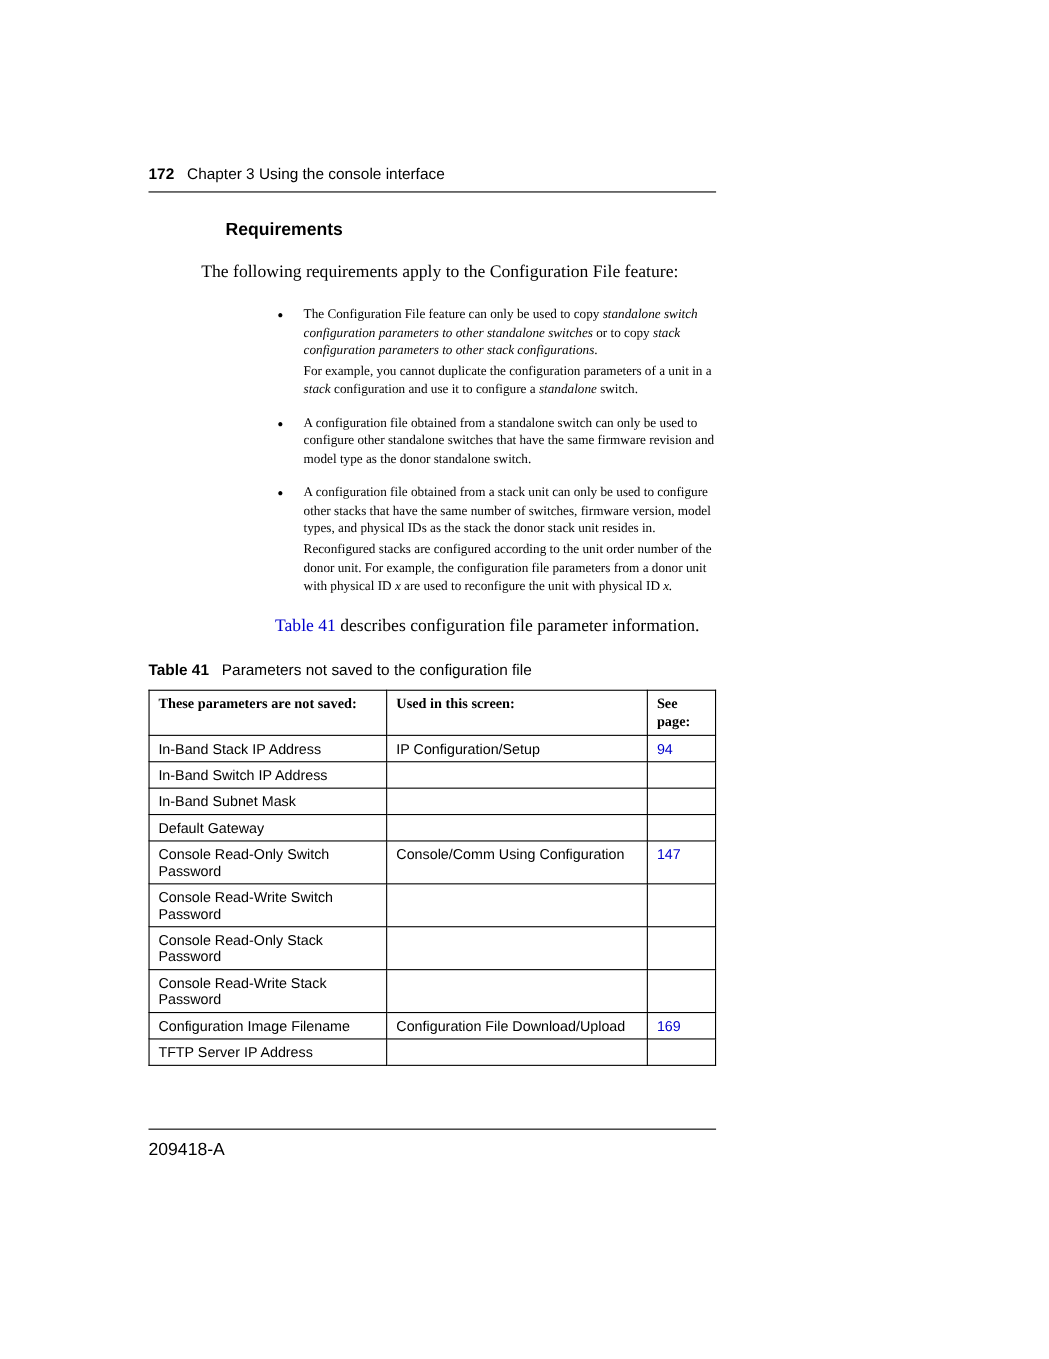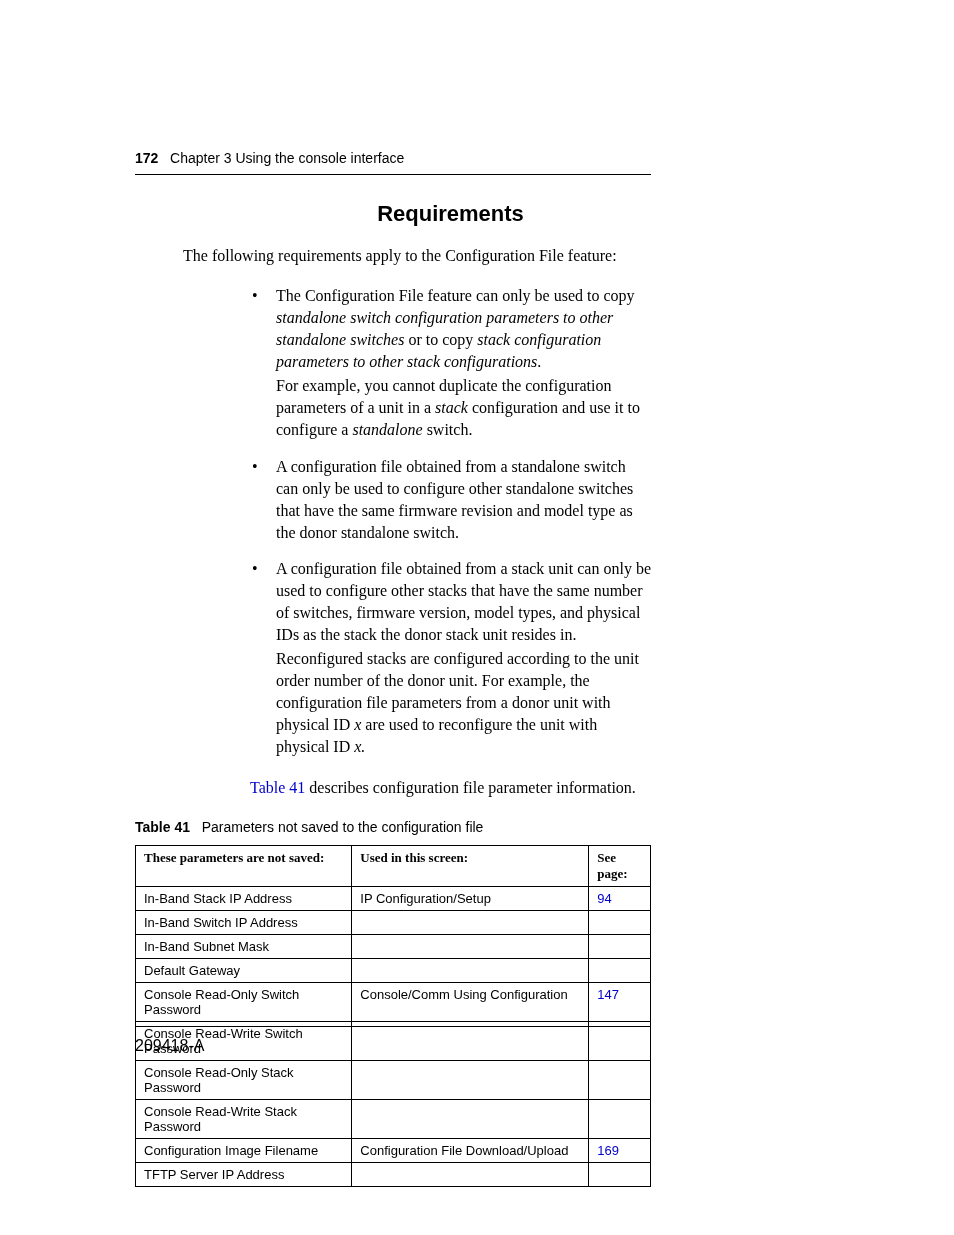--- a/index.html
+++ b/index.html
@@ -21,40 +21,39 @@
     font-size: 14px;
     padding-bottom: 8px;
     border-bottom: 1.5px solid #000;
   }
   .header .pg {
     font-weight: bold;
   }
   .section-heading {
     font-family: Arial, Helvetica, sans-serif;
     font-weight: bold;
-    font-size: 22px;
+    font-size: 16px;
     margin-top: 26px;
-    margin-left: 115px;
+    margin-left: 70px;
     margin-bottom: 20px;
-    text-align: center;
   }
   .intro {
     font-size: 16px;
     margin-left: 48px;
     margin-bottom: 20px;
   }
   ul.bullets {
     list-style: none;
     margin: 0 0 20px 115px;
     padding: 0;
   }
   ul.bullets > li {
     position: relative;
     padding-left: 26px;
-    font-size: 16px;
+    font-size: 12px;
     line-height: 1.38;
     margin-bottom: 14px;
   }
   ul.bullets > li::before {
     content: "•";
     position: absolute;
     left: 2px;
     top: 0;
     font-size: 16px;
   }

